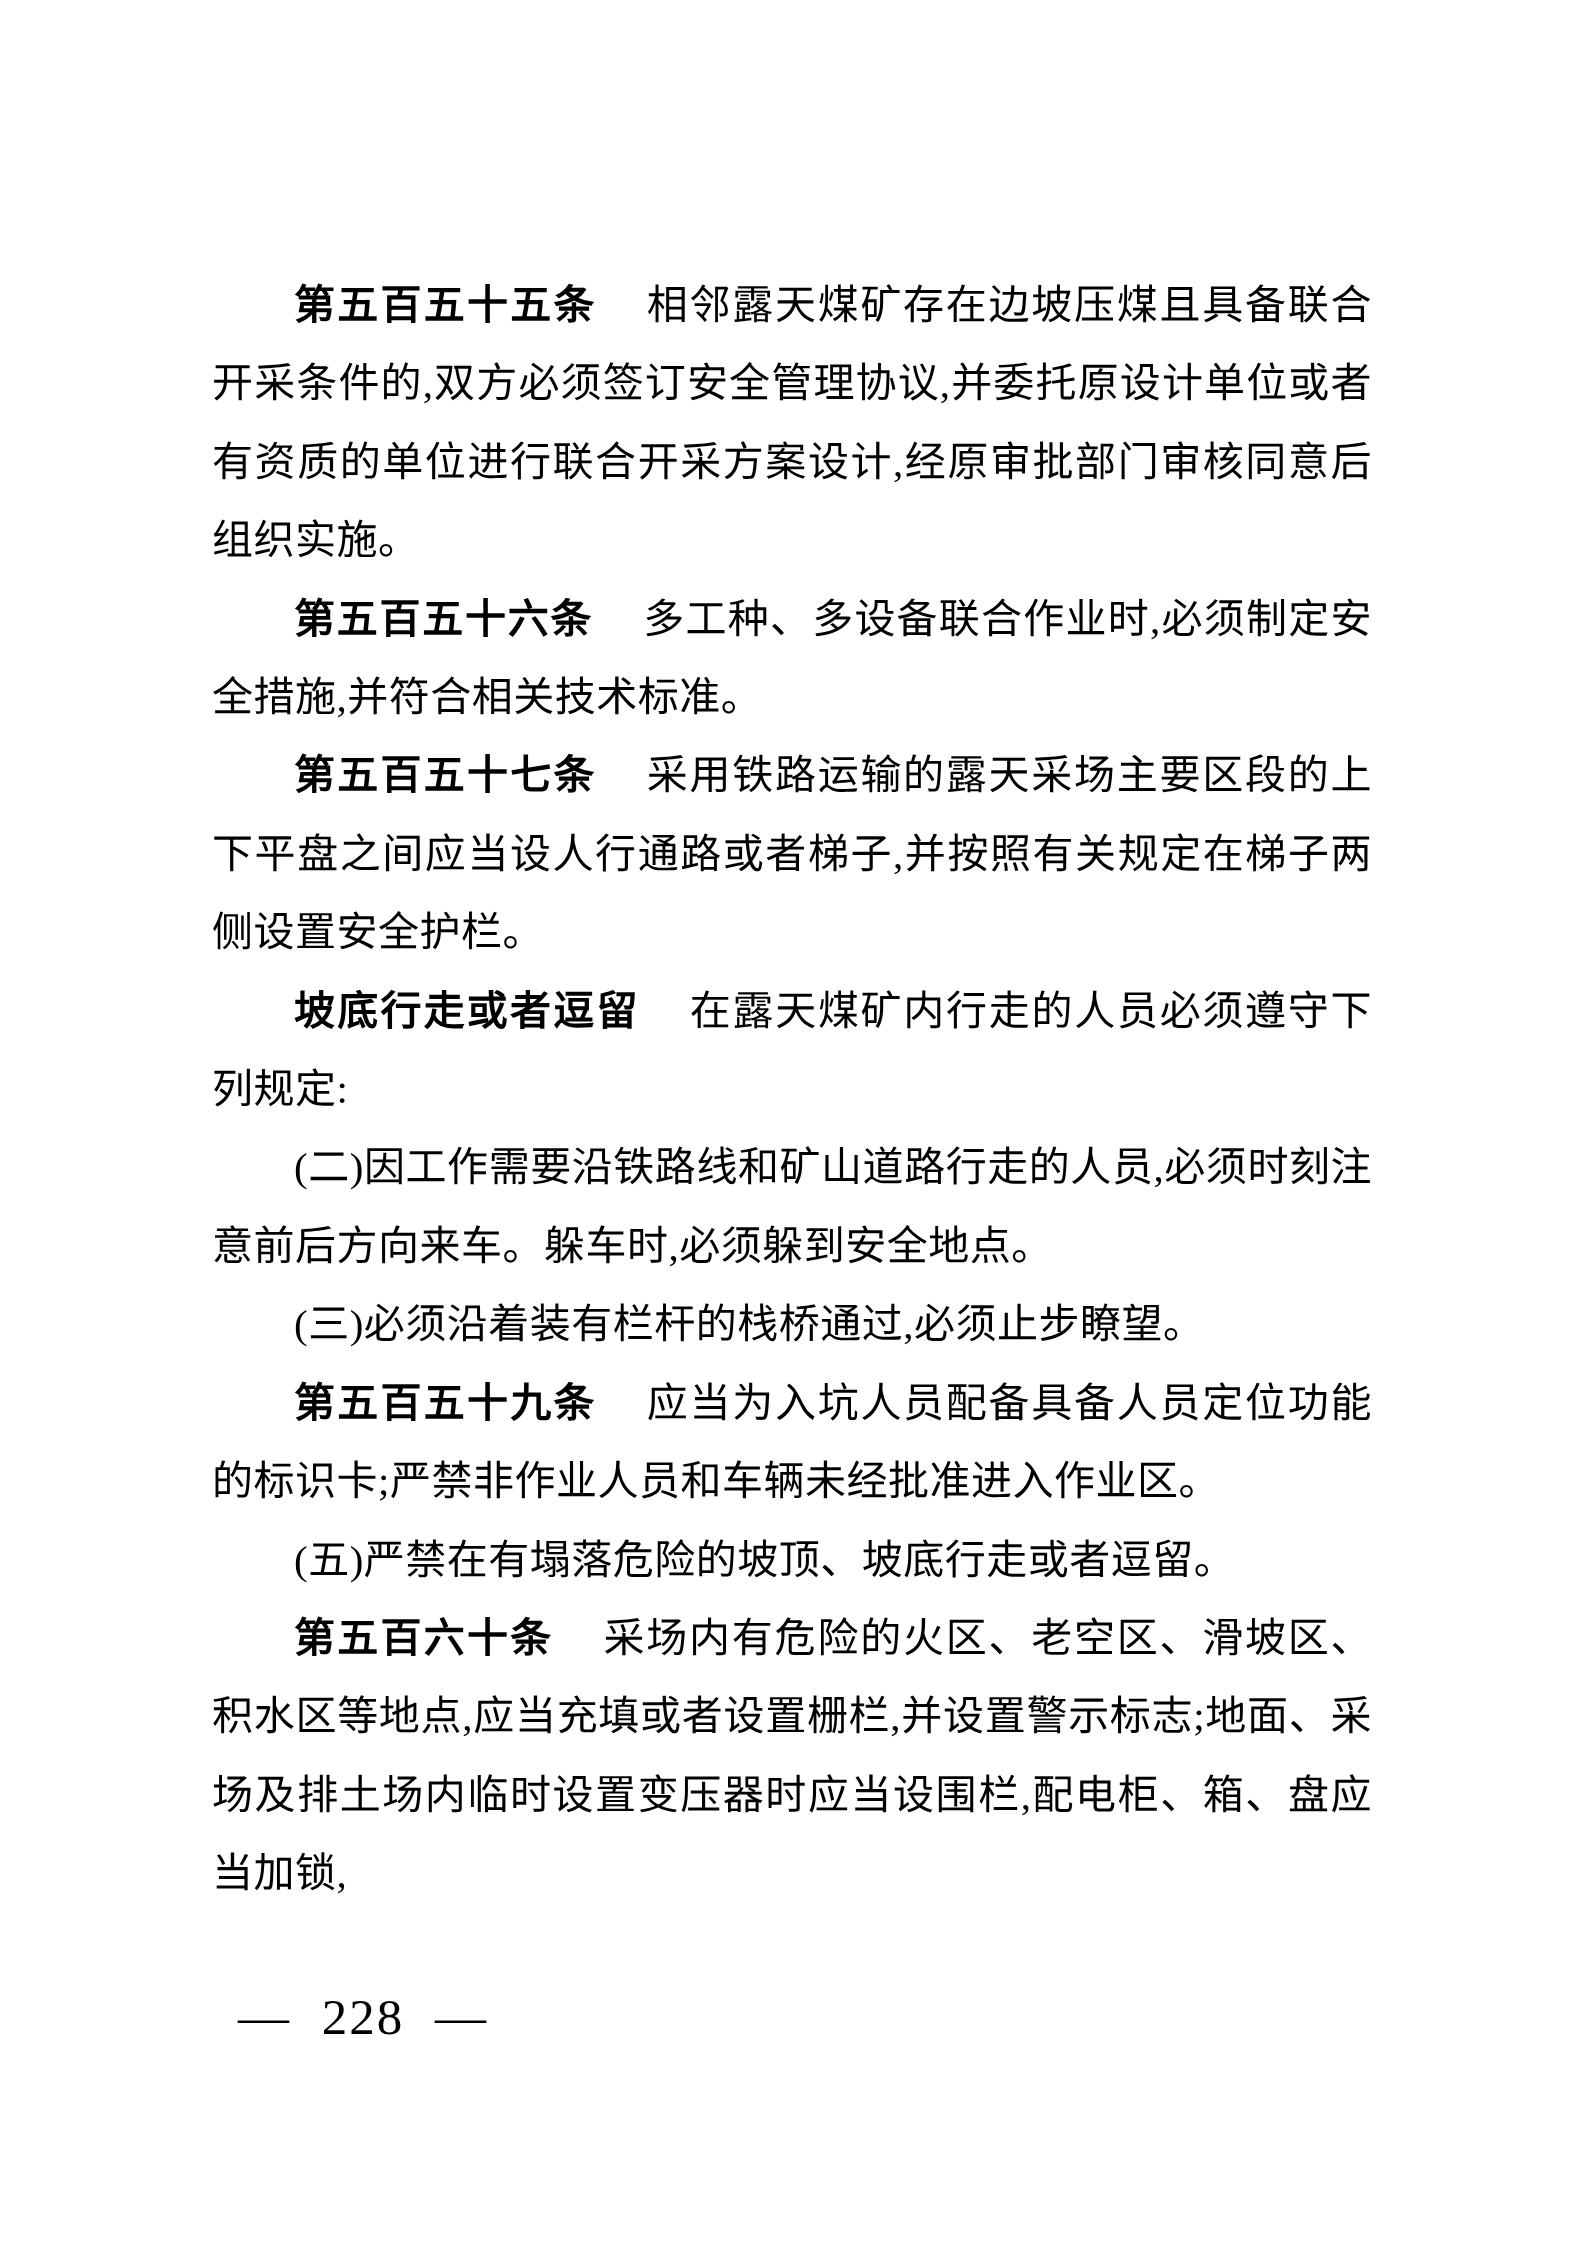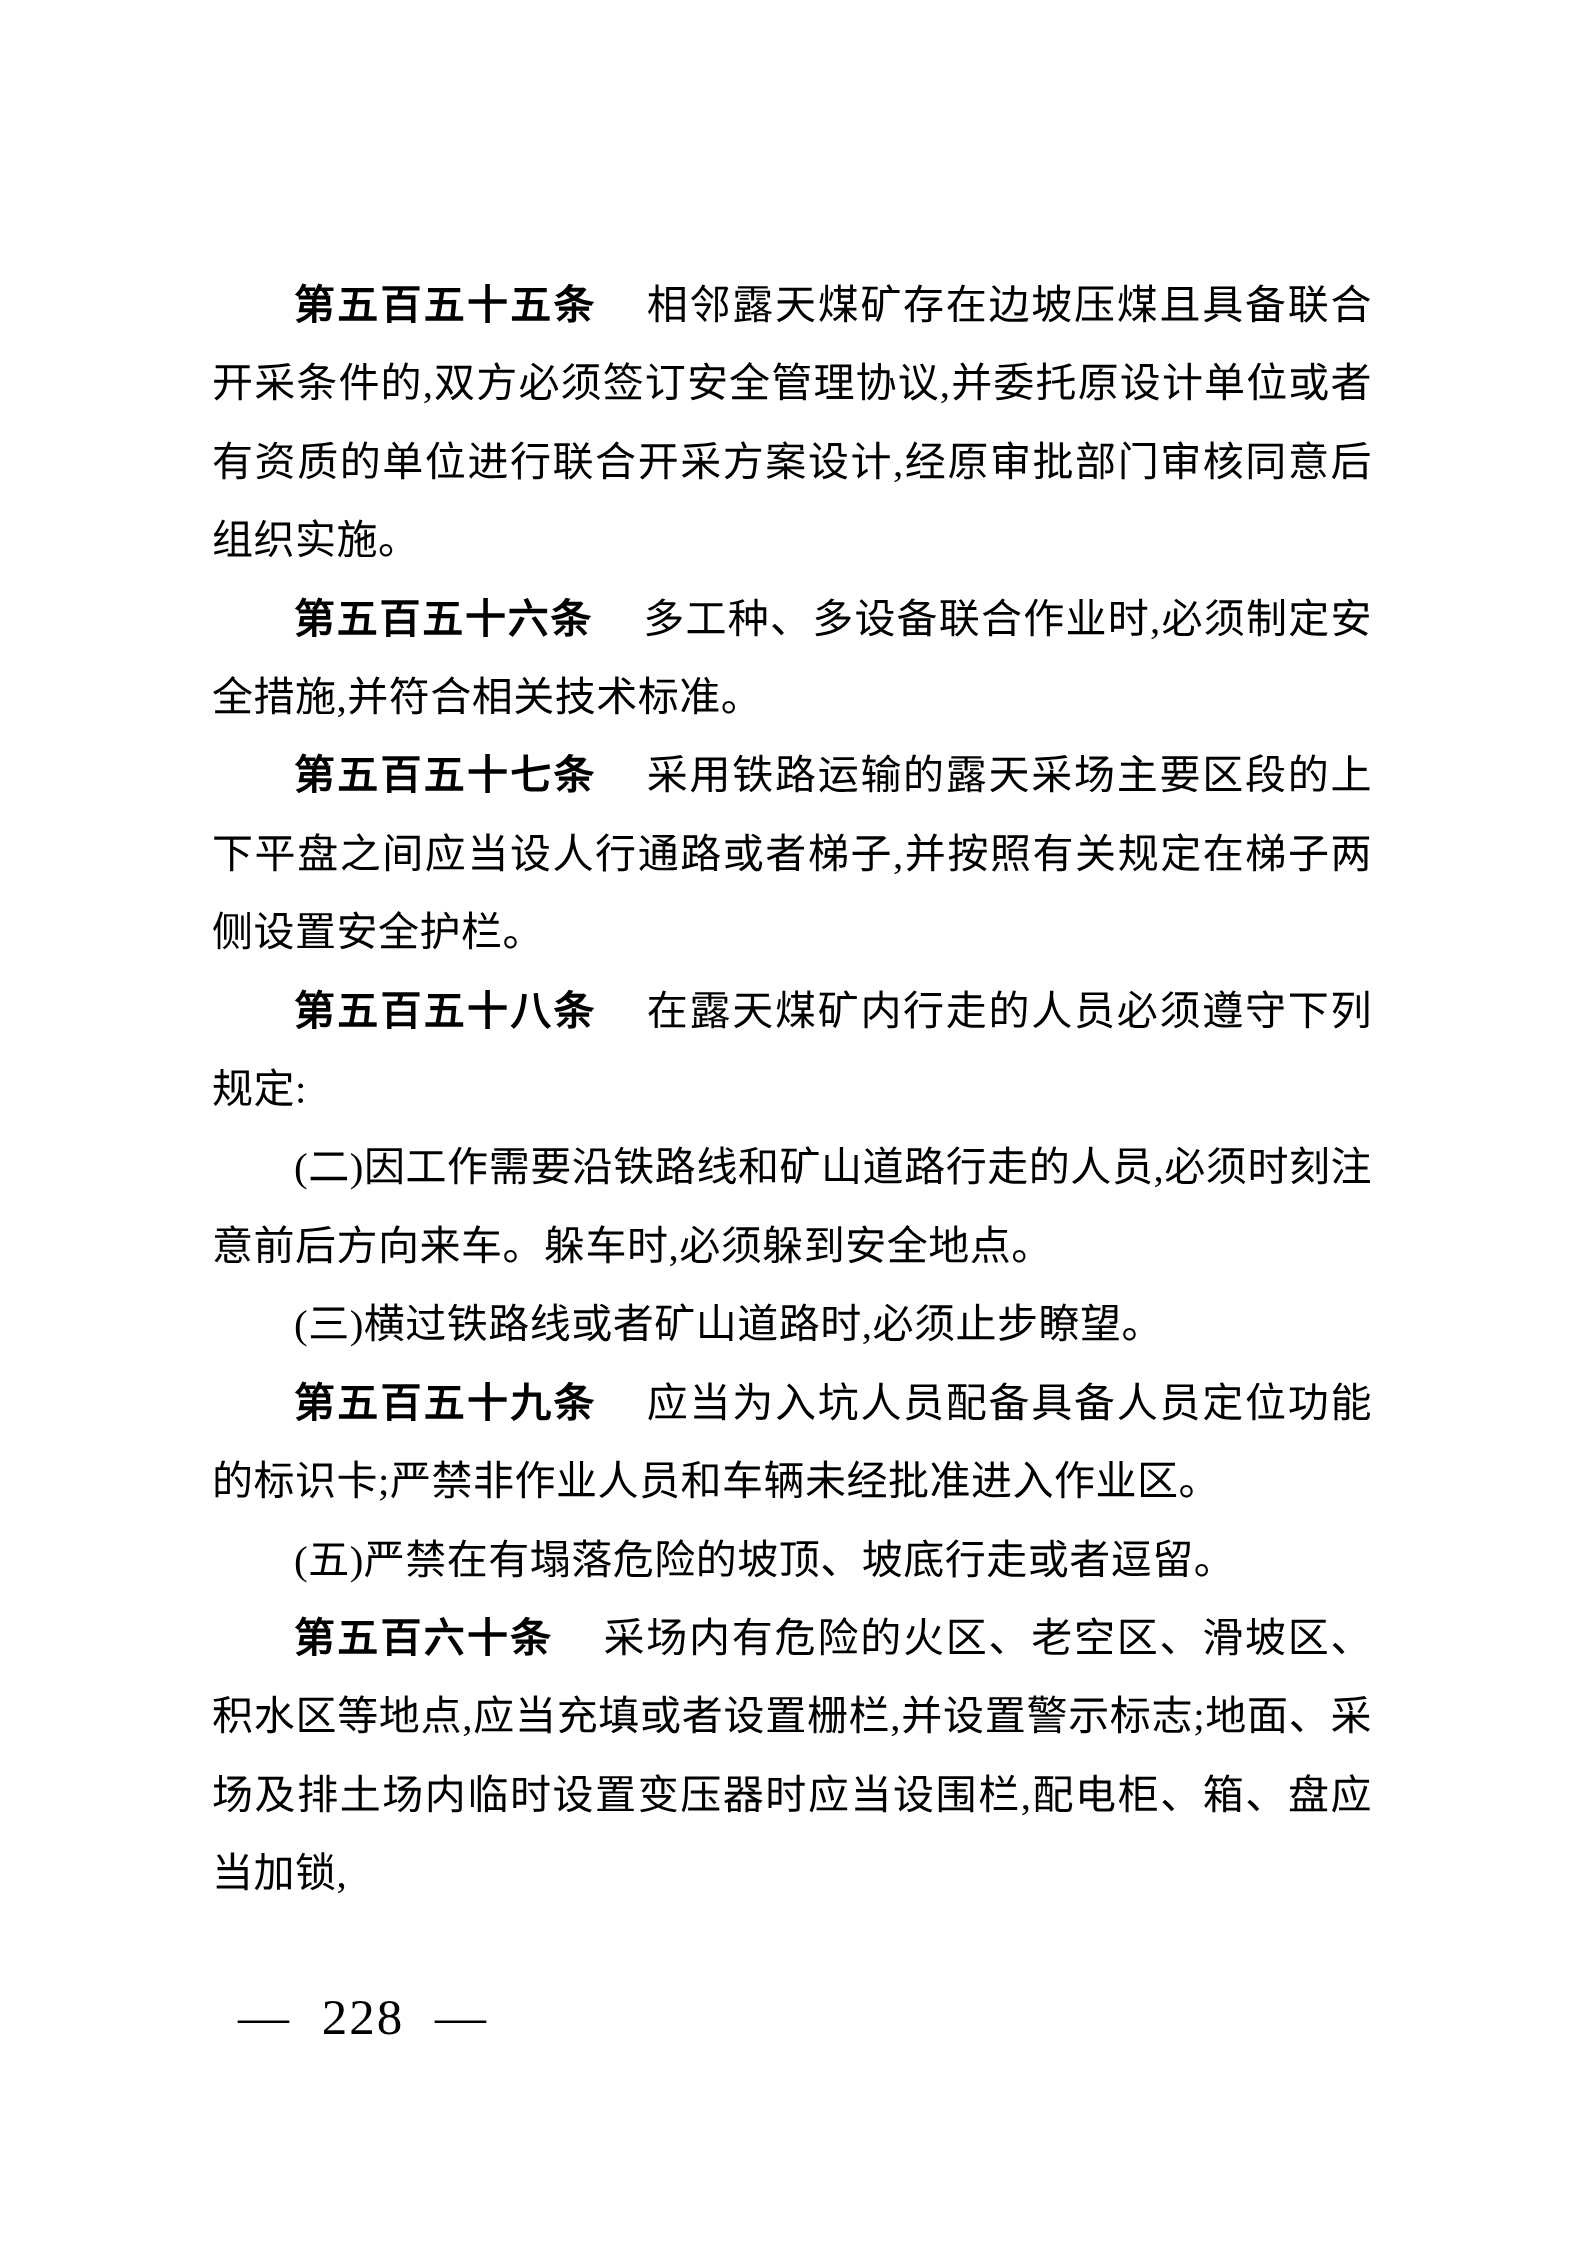--- a/index.html
+++ b/index.html
@@ -63,26 +63,26 @@
 <div class="page">
 
   <div class="text-block">
 
     <p class="para"><span class="article-number">第五百五十五条</span><span>相邻露天煤矿存在边坡压煤且具备联合开采条件的,双方必须签订安全管理协议,并委托原设计单位或者有资质的单位进行联合开采方案设计,经原审批部门审核同意后组织实施。</span></p>
 
     <p class="para"><span class="article-number">第五百五十六条</span><span>多工种、多设备联合作业时,必须制定安全措施,并符合相关技术标准。</span></p>
 
     <p class="para"><span class="article-number">第五百五十七条</span><span>采用铁路运输的露天采场主要区段的上下平盘之间应当设人行通路或者梯子,并按照有关规定在梯子两侧设置安全护栏。</span></p>
 
-    <p class="para"><span class="article-number">第五百五十八条</span><span>在露天煤矿内行走的人员必须遵守下列规定:</span></p>
+    <p class="para"><span class="article-number">坡底行走或者逗留</span><span>在露天煤矿内行走的人员必须遵守下列规定:</span></p>
 
 
     <p class="para">(二)因工作需要沿铁路线和矿山道路行走的人员,必须时刻注意前后方向来车。躲车时,必须躲到安全地点。</p>
 
-    <p class="para">(三)横过铁路线或者矿山道路时,必须止步瞭望。</p>
+    <p class="para">(三)必须沿着装有栏杆的栈桥通过,必须止步瞭望。</p>
 
 
     <p class="para"><span class="article-number">第五百五十九条</span><span>应当为入坑人员配备具备人员定位功能的标识卡;严禁非作业人员和车辆未经批准进入作业区。</span></p>
 
     <p class="para">(五)严禁在有塌落危险的坡顶、坡底行走或者逗留。</p>
 
     <p class="para"><span class="article-number">第五百六十条</span><span>采场内有危险的火区、老空区、滑坡区、积水区等地点,应当充填或者设置栅栏,并设置警示标志;地面、采场及排土场内临时设置变压器时应当设围栏,配电柜、箱、盘应当加锁,</span></p>
 
   </div>
 

